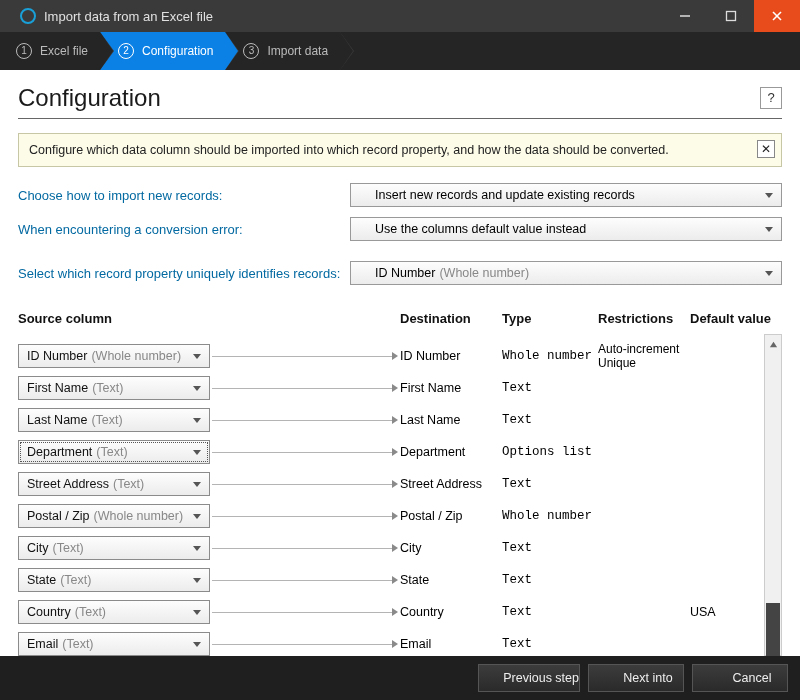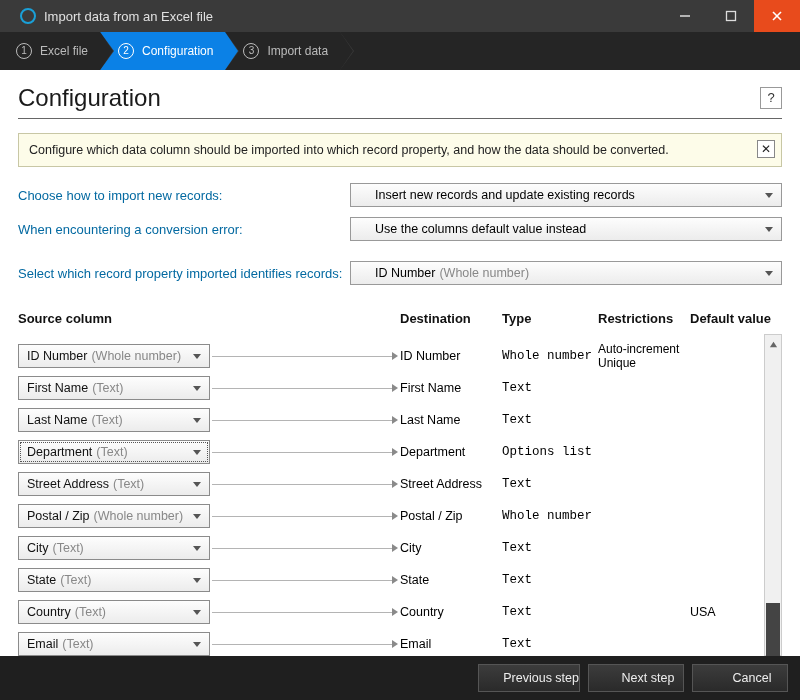--- a/index.html
+++ b/index.html
@@ -237,21 +237,21 @@
       </div>
     </div>
     <div class="form-row">
       <label>When encountering a conversion error:</label>
       <div class="select">
         <span>Use the columns default value instead</span>
       </div>
     </div>
     <div class="section-break"></div>
     <div class="form-row">
-      <label>Select which record property imported identifies records:</label>
+      <label>Select which record property uniquely identifies records:</label>
       <div class="select">
         <span>ID Number</span>
         <span class="subtle" style="margin-left:4px">(Whole number)</span>
       </div>
     </div>
 
     <div class="section-break"></div>
 
     <div class="table-head">
       <div class="col-source">Source column</div>
@@ -388,17 +388,17 @@
               <polygon points="1,2 9,2 5,8" fill="#666"></polygon>
             </svg>
         </div>
       </div>
     </div>
 
   </div>
 
   <div class="footer">
     <div class="fbtn">Previous step</div>
-    <div class="fbtn">Next step</div>
+    <div class="fbtn">Next into</div>
     <div class="fbtn">Cancel</div>
   </div>
 
 </div>
 
 </body></html>

